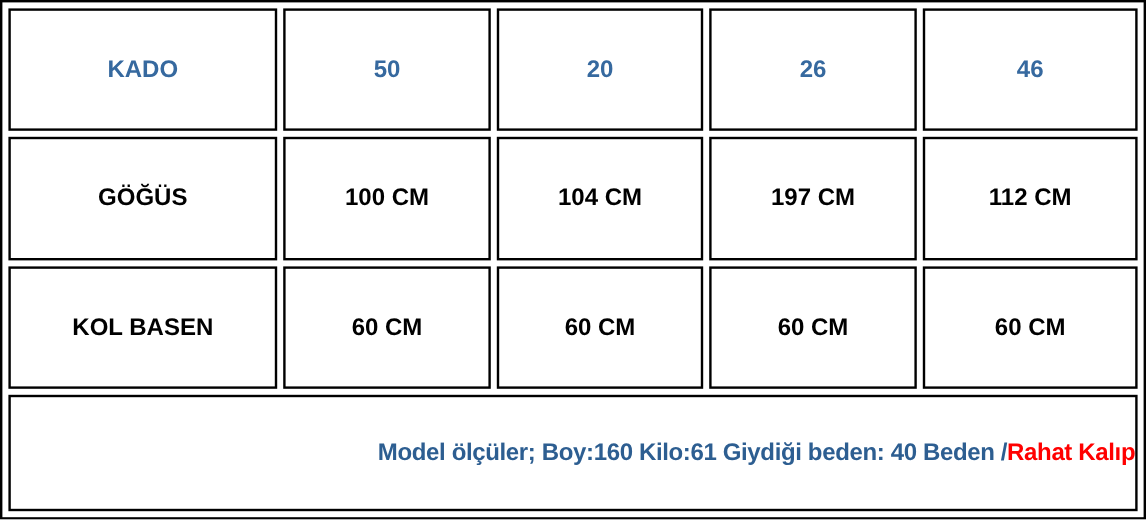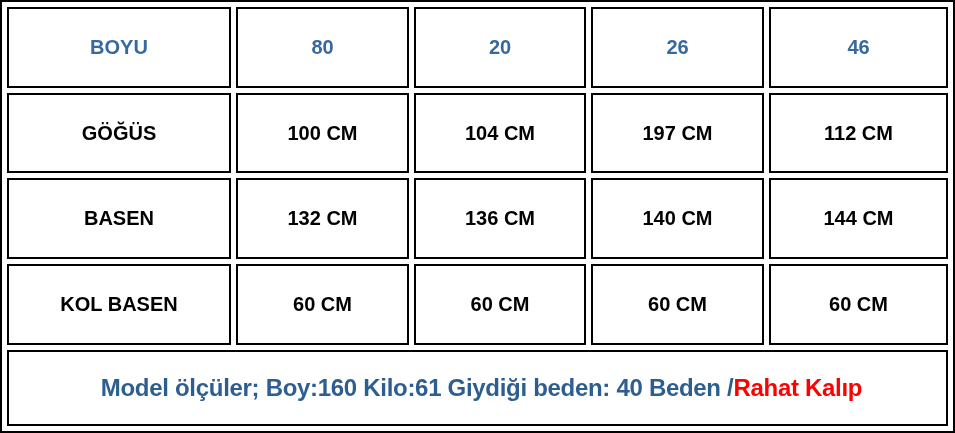--- a/index.html
+++ b/index.html
@@ -19,22 +19,22 @@
   }
   tr.row-size td{height:36px;}
   .c-blue{color:#36699f;}
   .c-info{color:#2d5e91;}
   .c-red{color:#ff0000;}
   td.title-cell{
     height:71px;text-align:center;vertical-align:middle;
     color:#ff0000;font-size:21px;letter-spacing:0px;
   }
   td.model-cell{
-    height:34px;text-align:center;vertical-align:middle;
-    padding:0 0 0 8px;font-size:24px;letter-spacing:-0.3px;
+    height:34px;text-align:right;vertical-align:middle;
+    padding:0 0 0 8px;font-size:20px;letter-spacing:-0.3px;
   }
   td.fabric-cell{
     height:99px;text-align:left;vertical-align:top;
     padding:5px 8px 0 8px;font-size:20px;letter-spacing:-0.3px;
     white-space:normal;
   }
   .fabric-heading{color:#2d5e91;}
   ul.fabric-list{
     list-style:none;margin:6px 0 0 0;padding:0 0 0 50px;
   }
@@ -54,42 +54,35 @@
     <colgroup>
       <col style="width:224px">
       <col style="width:173px">
       <col style="width:172px">
       <col style="width:173px">
       <col style="width:179px">
     </colgroup>
 
     <tbody>
         <tr class="row-size">
-      <td class="c-blue">BOYU</td>
-      <td class="c-blue">80</td>
+      <td class="c-blue">KADO</td>
+      <td class="c-blue">50</td>
       <td class="c-blue">20</td>
       <td class="c-blue">26</td>
       <td class="c-blue">46</td>
     </tr>
 
     <tr class="row-size">
       <td>GÖĞÜS</td>
       <td>100 CM</td>
       <td>104 CM</td>
       <td>197 CM</td>
       <td>112 CM</td>
     </tr>
 
-    <tr class="row-size">
-      <td>BASEN</td>
-      <td>132 CM</td>
-      <td>136 CM</td>
-      <td>140 CM</td>
-      <td>144 CM</td>
-    </tr>
 
     <tr class="row-size">
       <td>KOL BASEN</td>
       <td>60 CM</td>
       <td>60 CM</td>
       <td>60 CM</td>
       <td>60 CM</td>
     </tr>
 
 

